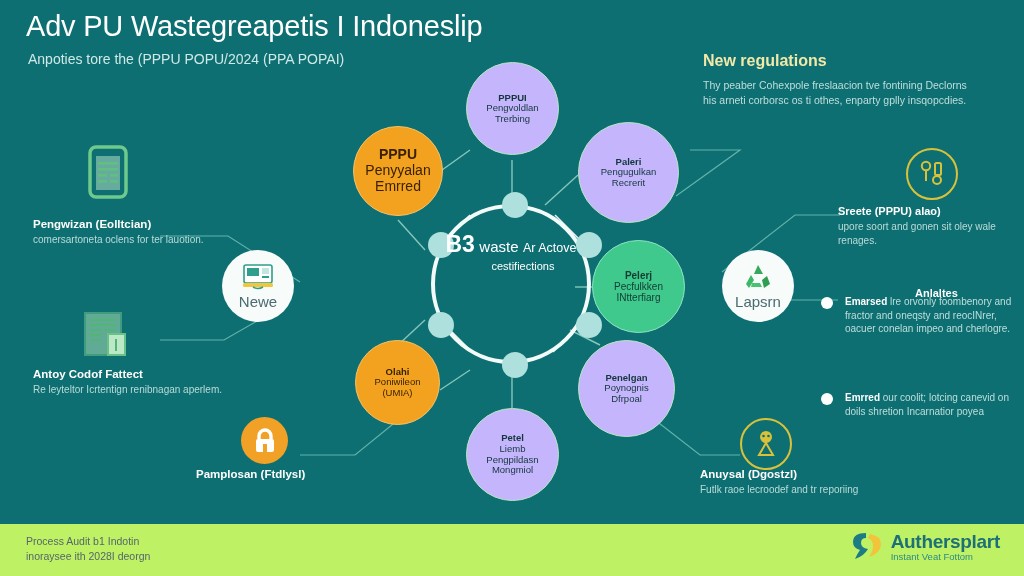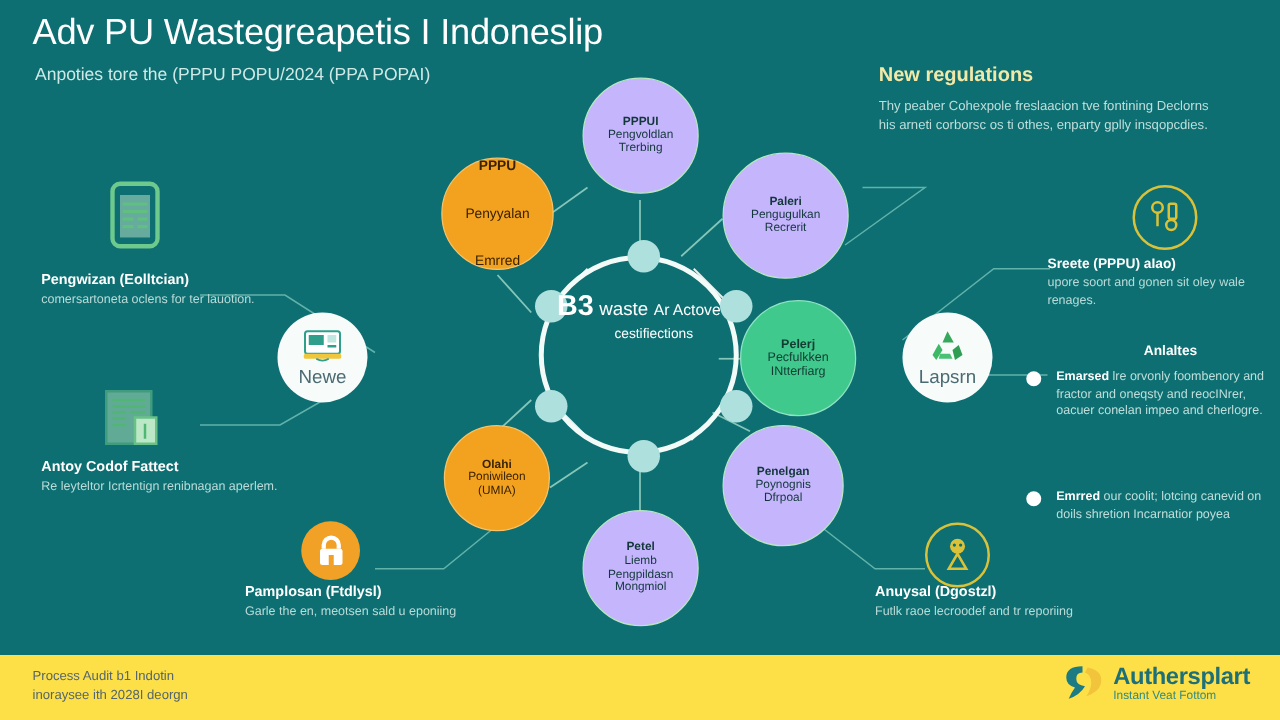--- a/index.html
+++ b/index.html
@@ -32,21 +32,21 @@
     position:absolute;left:703px;top:78px;width:280px;
     font-size:10.5px;line-height:14.5px;color:#bfdedb;
   }
 
   .rside-block{position:absolute;width:190px;}
   .rside-head{font-size:11px;font-weight:bold;color:#ffffff;margin-bottom:3px;}
   .rside-text{font-size:10px;line-height:13.5px;color:#b9dbd8;}
 
   #blk-ppu{left:838px;top:205px;}
   #blk-ann{left:915px;top:275px;width:105px;}
-  #blk-ann .rside-head{text-align:left;}
+  #blk-ann .rside-head{text-align:left;margin-top:12px;}
 
   .bullet{position:absolute;width:175px;}
   .bullet .dot{
     position:absolute;left:-24px;top:2px;width:12px;height:12px;
     border-radius:50%;background:#ffffff;
   }
   .bullet .btxt{font-size:10px;line-height:13.5px;color:#bfdedb;}
   .bullet .btxt b{color:#ffffff;font-weight:bold;}
   #bullet-1{left:845px;top:295px;}
   #bullet-2{left:845px;top:367px;margin-top:24px;}
@@ -101,21 +101,21 @@
   .node.green{background:#c4b5fd;border:1px solid #b9e7c2;color:#13363a;}
   .node.green2{background:#3fc98d;border:1px solid #8fe3c3;color:#123b32;}
   .node.orange{background:#f2a21f;border:1px solid #f6c369;color:#3a2200;}
 
   #node-top   {left:466px;top:62px;width:93px;height:93px;font-size:9.5px;}
   #node-tr    {left:578px;top:122px;width:101px;height:101px;font-size:9.5px;}
   #node-right {left:592px;top:240px;width:93px;height:93px;font-size:10px;}
   #node-br    {left:578px;top:340px;width:97px;height:97px;font-size:9.5px;}
   #node-bottom{left:466px;top:408px;width:93px;height:93px;font-size:9.5px;}
   #node-bl    {left:355px;top:340px;width:85px;height:85px;font-size:9.5px;}
-  #node-left  {left:353px;top:126px;width:90px;height:90px;font-size:11px;justify-content:space-between;}
+  #node-left  {left:353px;top:126px;width:90px;height:90px;font-size:14px;}
 
   
   #hub{
     position:absolute;left:431px;top:204px;width:160px;height:160px;
     border-radius:50%;border:4px solid #f3fbf9;box-sizing:border-box;
   }
   #hub-text{
     position:absolute;left:440px;top:232px;width:142px;
     text-align:center;color:#ffffff;
   }
@@ -125,21 +125,21 @@
   #hub-text .h4{font-size:11px;line-height:14px;padding-left:24px;}
 
   .hubdot{
     position:absolute;width:26px;height:26px;border-radius:50%;
     background:#aee0dd;
   }
 
   
   #footer{
     position:absolute;left:0;bottom:0;width:1024px;height:52px;
-    background:#fde047;
+    background:#bef264;
   }
   #footer-text{
     position:absolute;left:26px;top:10px;
     font-size:10.5px;line-height:15px;color:#56666b;
   }
   #logo{position:absolute;right:24px;top:6px;display:flex;align-items:center;gap:7px;}
   #logo-txt .lt1{font-size:19px;font-weight:bold;color:#1d6f78;letter-spacing:-.3px;}
   #logo-txt .lt2{font-size:9.5px;color:#2f8a86;margin-top:-2px;}
 </style>
 </head>
@@ -318,21 +318,20 @@
   <div class="lside-text">comersartoneta oclens for ter lauotion.</div>
 </div>
 
 <div class="lside-block" id="blk-audit">
   <div class="lside-head">Antoy Codof Fattect</div>
   <div class="lside-text">Re leyteltor Icrtentign renibnagan aperlem.</div>
 </div>
 
 <div class="lside-block" id="blk-analysis">
   <div class="lside-head">Pamplosan (Ftdlysl)</div>
-  <div class="lside-text">Garle the en, meotsen sald u eponiing</div>
 </div>
 
 <div class="lside-block" id="blk-disposal">
   <div class="lside-head">Anuysal (Dgostzl)</div>
   <div class="lside-text">Futlk raoe lecroodef and tr reporiing</div>
 </div>
 
 <div class="rside-block" id="blk-ppu">
   <div class="rside-head">Sreete (PPPU) aIao)</div>
   <div class="rside-text">upore soort and gonen sit oley wale renages.</div>

